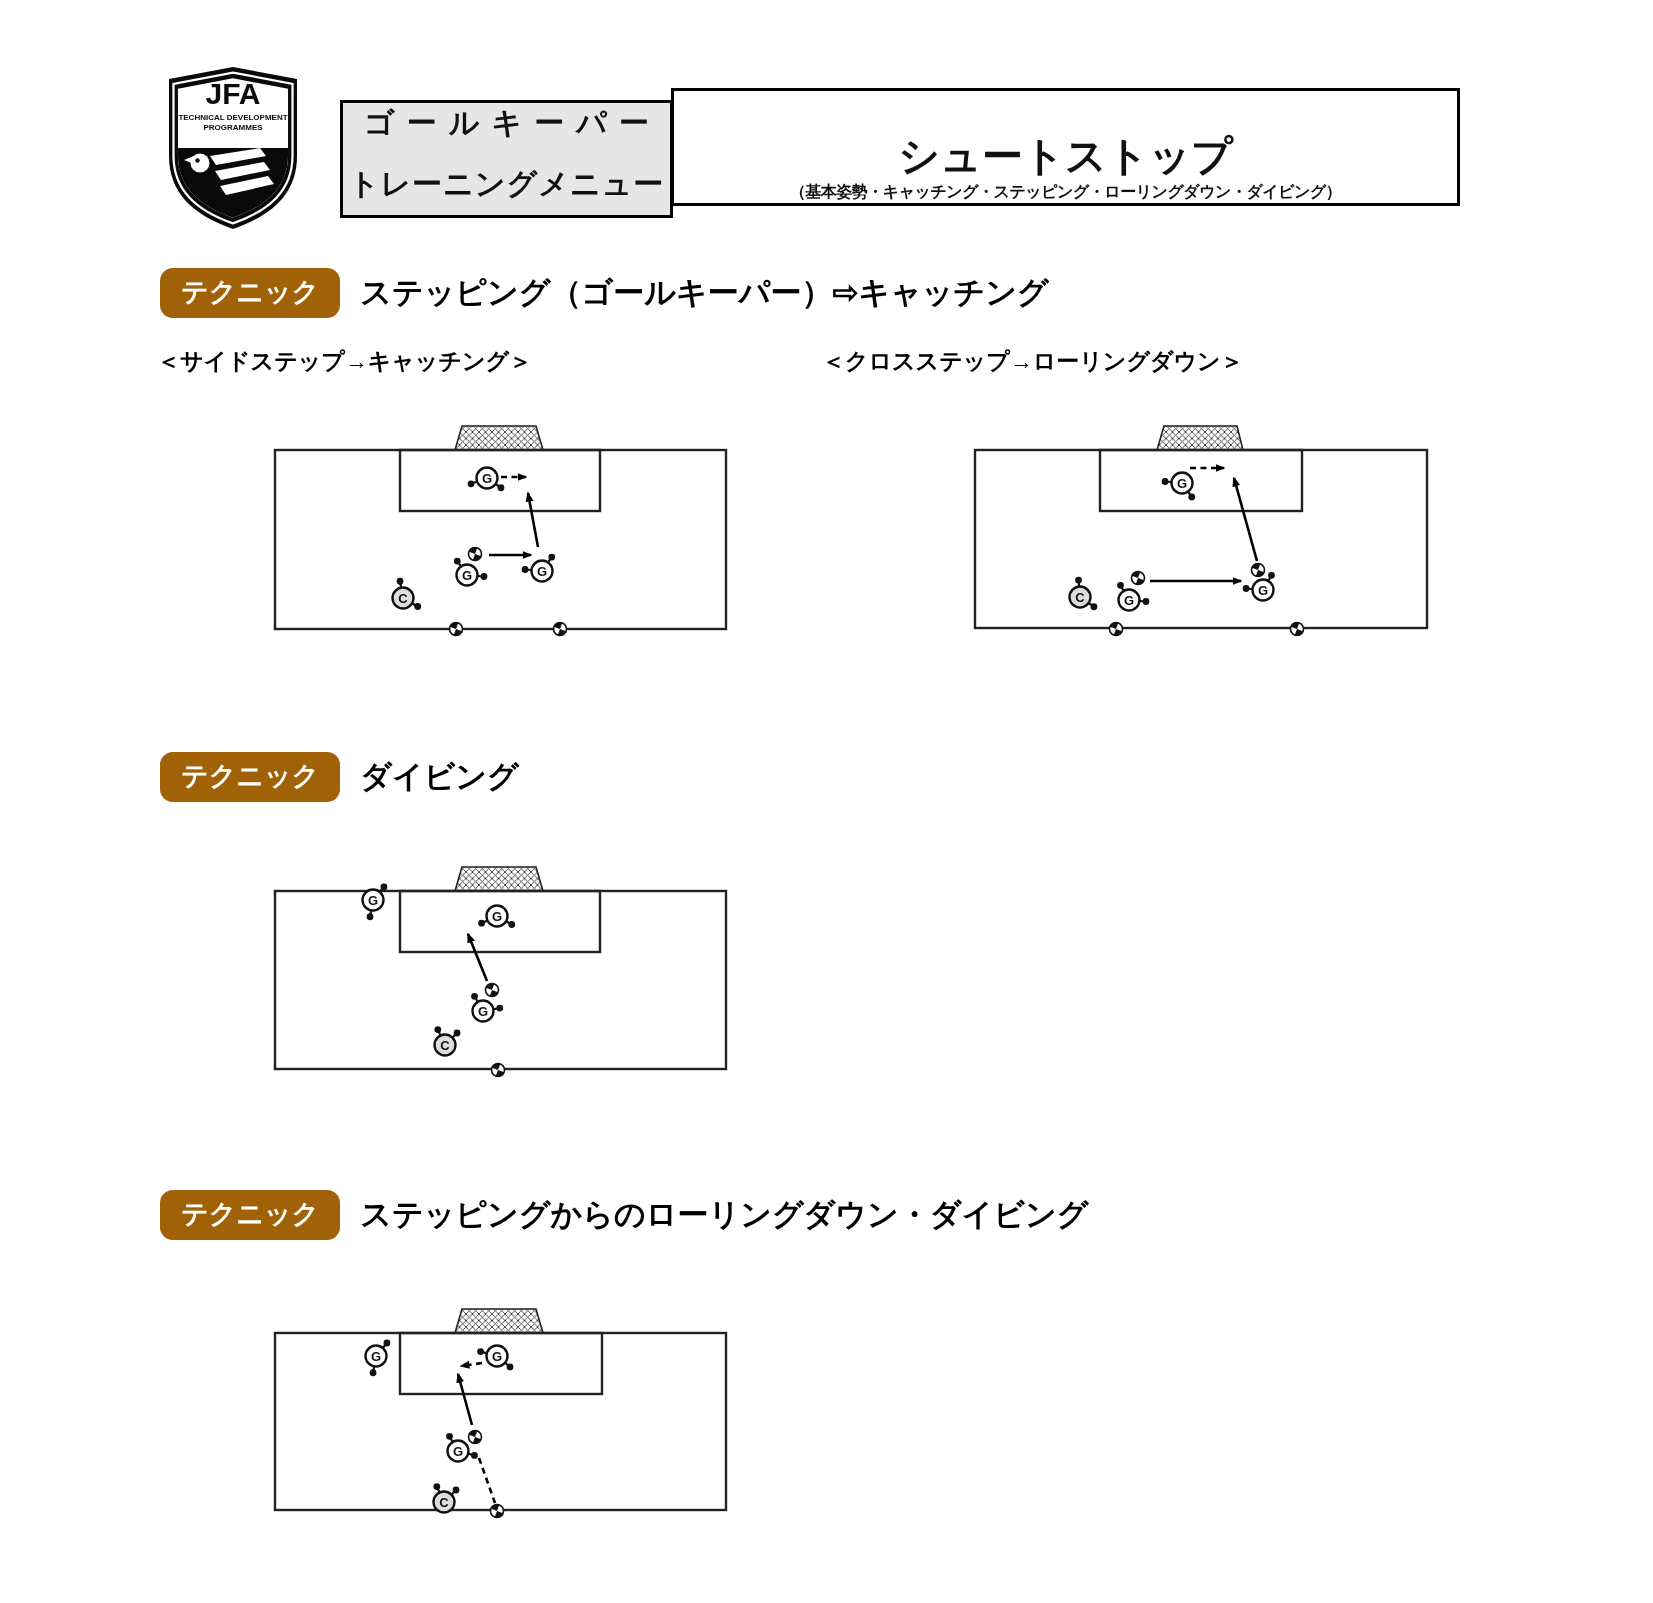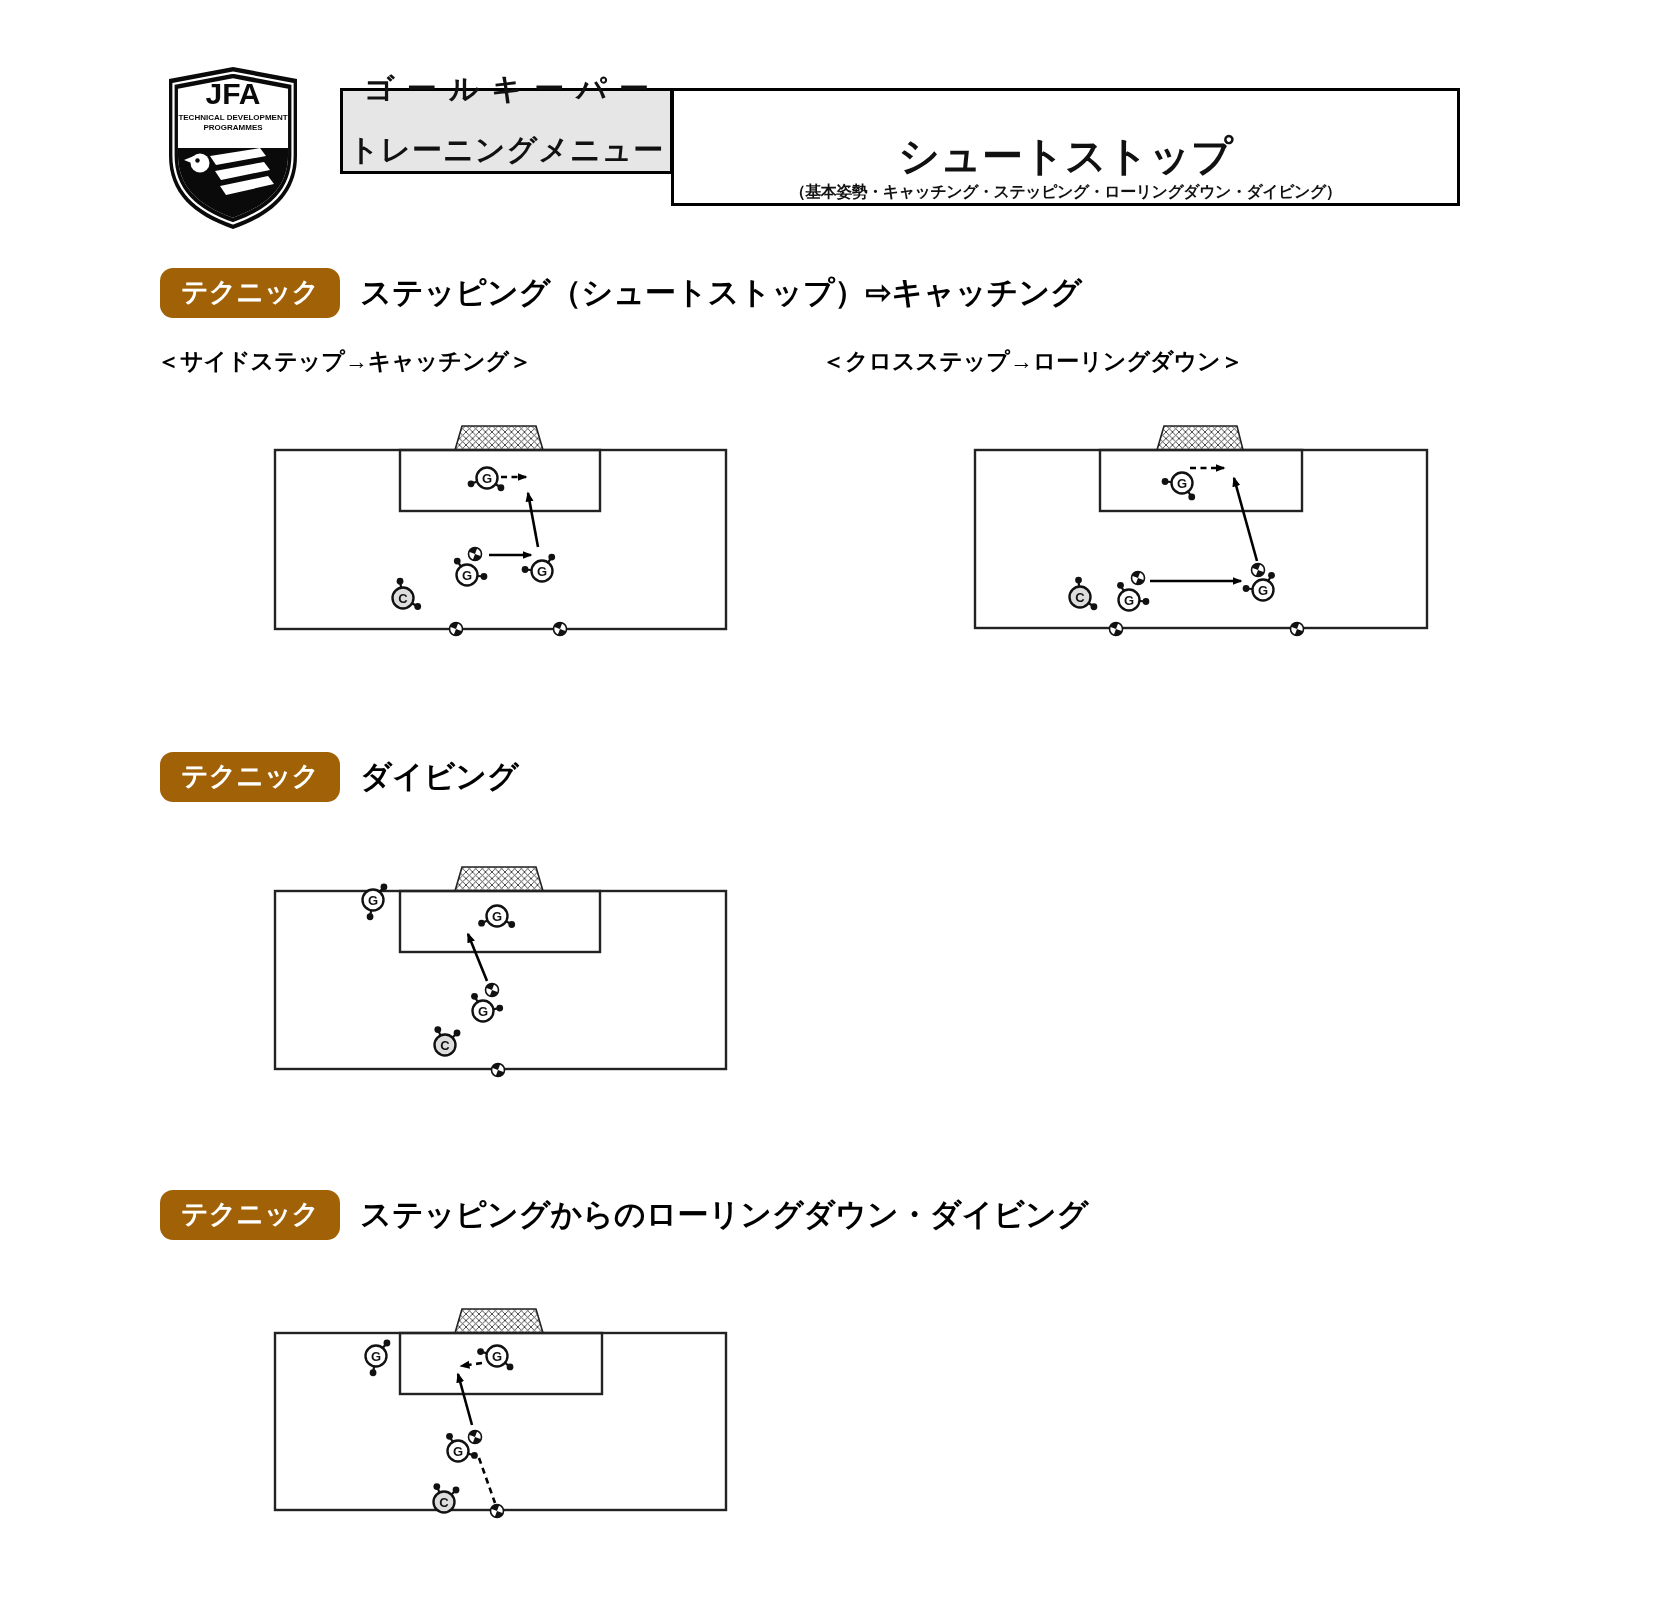--- a/index.html
+++ b/index.html
@@ -3,23 +3,23 @@
 <meta charset="utf-8">
 <style>
   html,body{margin:0;padding:0;background:#fff;}
   .page{
     position:relative;width:1653px;height:1603px;background:#fff;overflow:hidden;
     font-family:"Liberation Sans",sans-serif;color:#111;
   }
   
   .logo{position:absolute;left:160px;top:64px;width:146px;height:168px;}
   .menu-box{
-    position:absolute;left:340px;top:88px;width:333px;height:86px;box-sizing:border-box;
+    position:absolute;left:340px;top:100px;width:333px;height:118px;box-sizing:border-box;
     background:#e6e6e6;border:3px solid #000;
-    display:flex;flex-direction:column;justify-content:flex-end;align-items:center;
+    display:flex;flex-direction:column;justify-content:flex-start;align-items:center;
   }
   .menu-line1{font-weight:bold;font-size:30px;letter-spacing:12px;text-indent:12px;white-space:nowrap;}
   .menu-line2{font-weight:bold;font-size:30px;letter-spacing:1px;white-space:nowrap;margin-top:20px;}
   .title-box{
     position:absolute;left:671px;top:88px;width:789px;height:118px;box-sizing:border-box;
     background:#fff;border:3px solid #000;
     display:flex;flex-direction:column;justify-content:flex-end;align-items:center;
   }
   .title{font-weight:bold;font-size:41px;line-height:1.1;white-space:nowrap;}
   .subtitle{font-weight:bold;font-size:16px;letter-spacing:-0.5px;white-space:nowrap;margin-top:3px;}
@@ -68,21 +68,21 @@
     <div class="menu-line2">トレーニングメニュー</div>
   </div>
 
   <div class="title-box">
     <div class="title">シュートストップ</div>
     <div class="subtitle">（基本姿勢・キャッチング・ステッピング・ローリングダウン・ダイビング）</div>
   </div>
 
   <div class="section-row" style="top:268px;">
     <span class="badge">テクニック</span>
-    <span class="heading">ステッピング（シュートストップ）⇨キャッチング</span>
+    <span class="heading">ステッピング（ゴールキーパー）⇨キャッチング</span>
   </div>
   <div class="sublabel" style="left:157px;top:346px;">＜サイドステップ→キャッチング＞</div>
   <div class="sublabel" style="left:822px;top:346px;">＜クロスステップ→ローリングダウン＞</div>
 
   <svg class="diagram" style="left:258px;top:393px;" width="470" height="250" viewBox="0 0 470 250">
       <defs>
         <pattern id="net0" width="6.5" height="6.5" patternUnits="userSpaceOnUse">
           <path d="M0 0 L6.5 6.5 M6.5 0 L0 6.5" stroke="#3a3a3a" stroke-width="0.9" fill="none"></path>
         </pattern>
         <marker id="ah0" markerWidth="12" markerHeight="10" refX="8.5" refY="4" orient="auto" markerUnits="userSpaceOnUse">

